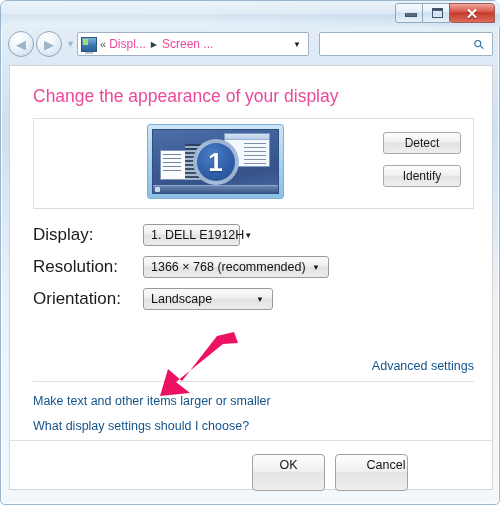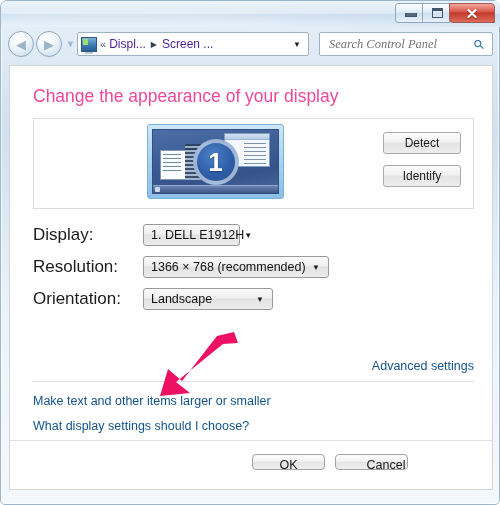--- a/index.html
+++ b/index.html
@@ -170,21 +170,21 @@
     width: 8px; height: 2px;
     background: #b9c9d6;
   }
   .crumb-sep {
     color: #4a5a68;
     font-size: 11px;
     margin: 0 3px;
     flex: 0 0 auto;
   }
   .crumb-text {
-    color: #4c1d95;
+    color: #ec4899;
     font-size: 12px;
     white-space: nowrap;
     flex: 0 0 auto;
   }
   .crumb-arrow {
     color: #33414d;
     font-size: 8px;
     margin: 0 5px;
     flex: 0 0 auto;
   }
@@ -451,21 +451,21 @@
     left: 8px; top: 439px;
     width: 484px; height: 50px;
     box-sizing: border-box;
     background: #ffffff;
     border: 1px solid #d4d4d4;
     border-top: 1px solid #dfdfdf;
   }
   .footer-button {
     position: absolute;
     top: 13px;
-    width: 73px; height: 16px;
+    width: 73px; height: 37px;
     box-sizing: border-box;
     border-radius: 4px;
     font-size: 12.5px;
     text-align: center;
     line-height: 21px;
     cursor: default;
     background: linear-gradient(180deg, #fdfdfd 0%, #f1f1f1 46%, #e4e4e4 50%, #efefef 100%);
     border: 1px solid #a3a3a3;
     color: #141414;
   }
@@ -522,21 +522,20 @@
       <span class="crumb-sep">«</span>
       <span class="crumb-text">Displ...</span>
       <span class="crumb-arrow">▶</span>
       <span class="crumb-text">Screen ...</span>
       <span id="addr-dropdown">▼</span>
     </div>
 
     <div id="refresh-button">↻</div>
 
     <div id="searchbox">
-      <input id="search-input" type="text" placeholder="Search Control Panel" style="">
       <span id="search-icon">⚲</span>
     </div>
   </div>
 
   <div id="content">
 
     <div id="page-title">Change the appearance of your display</div>
 
     <div id="preview-panel">
 

